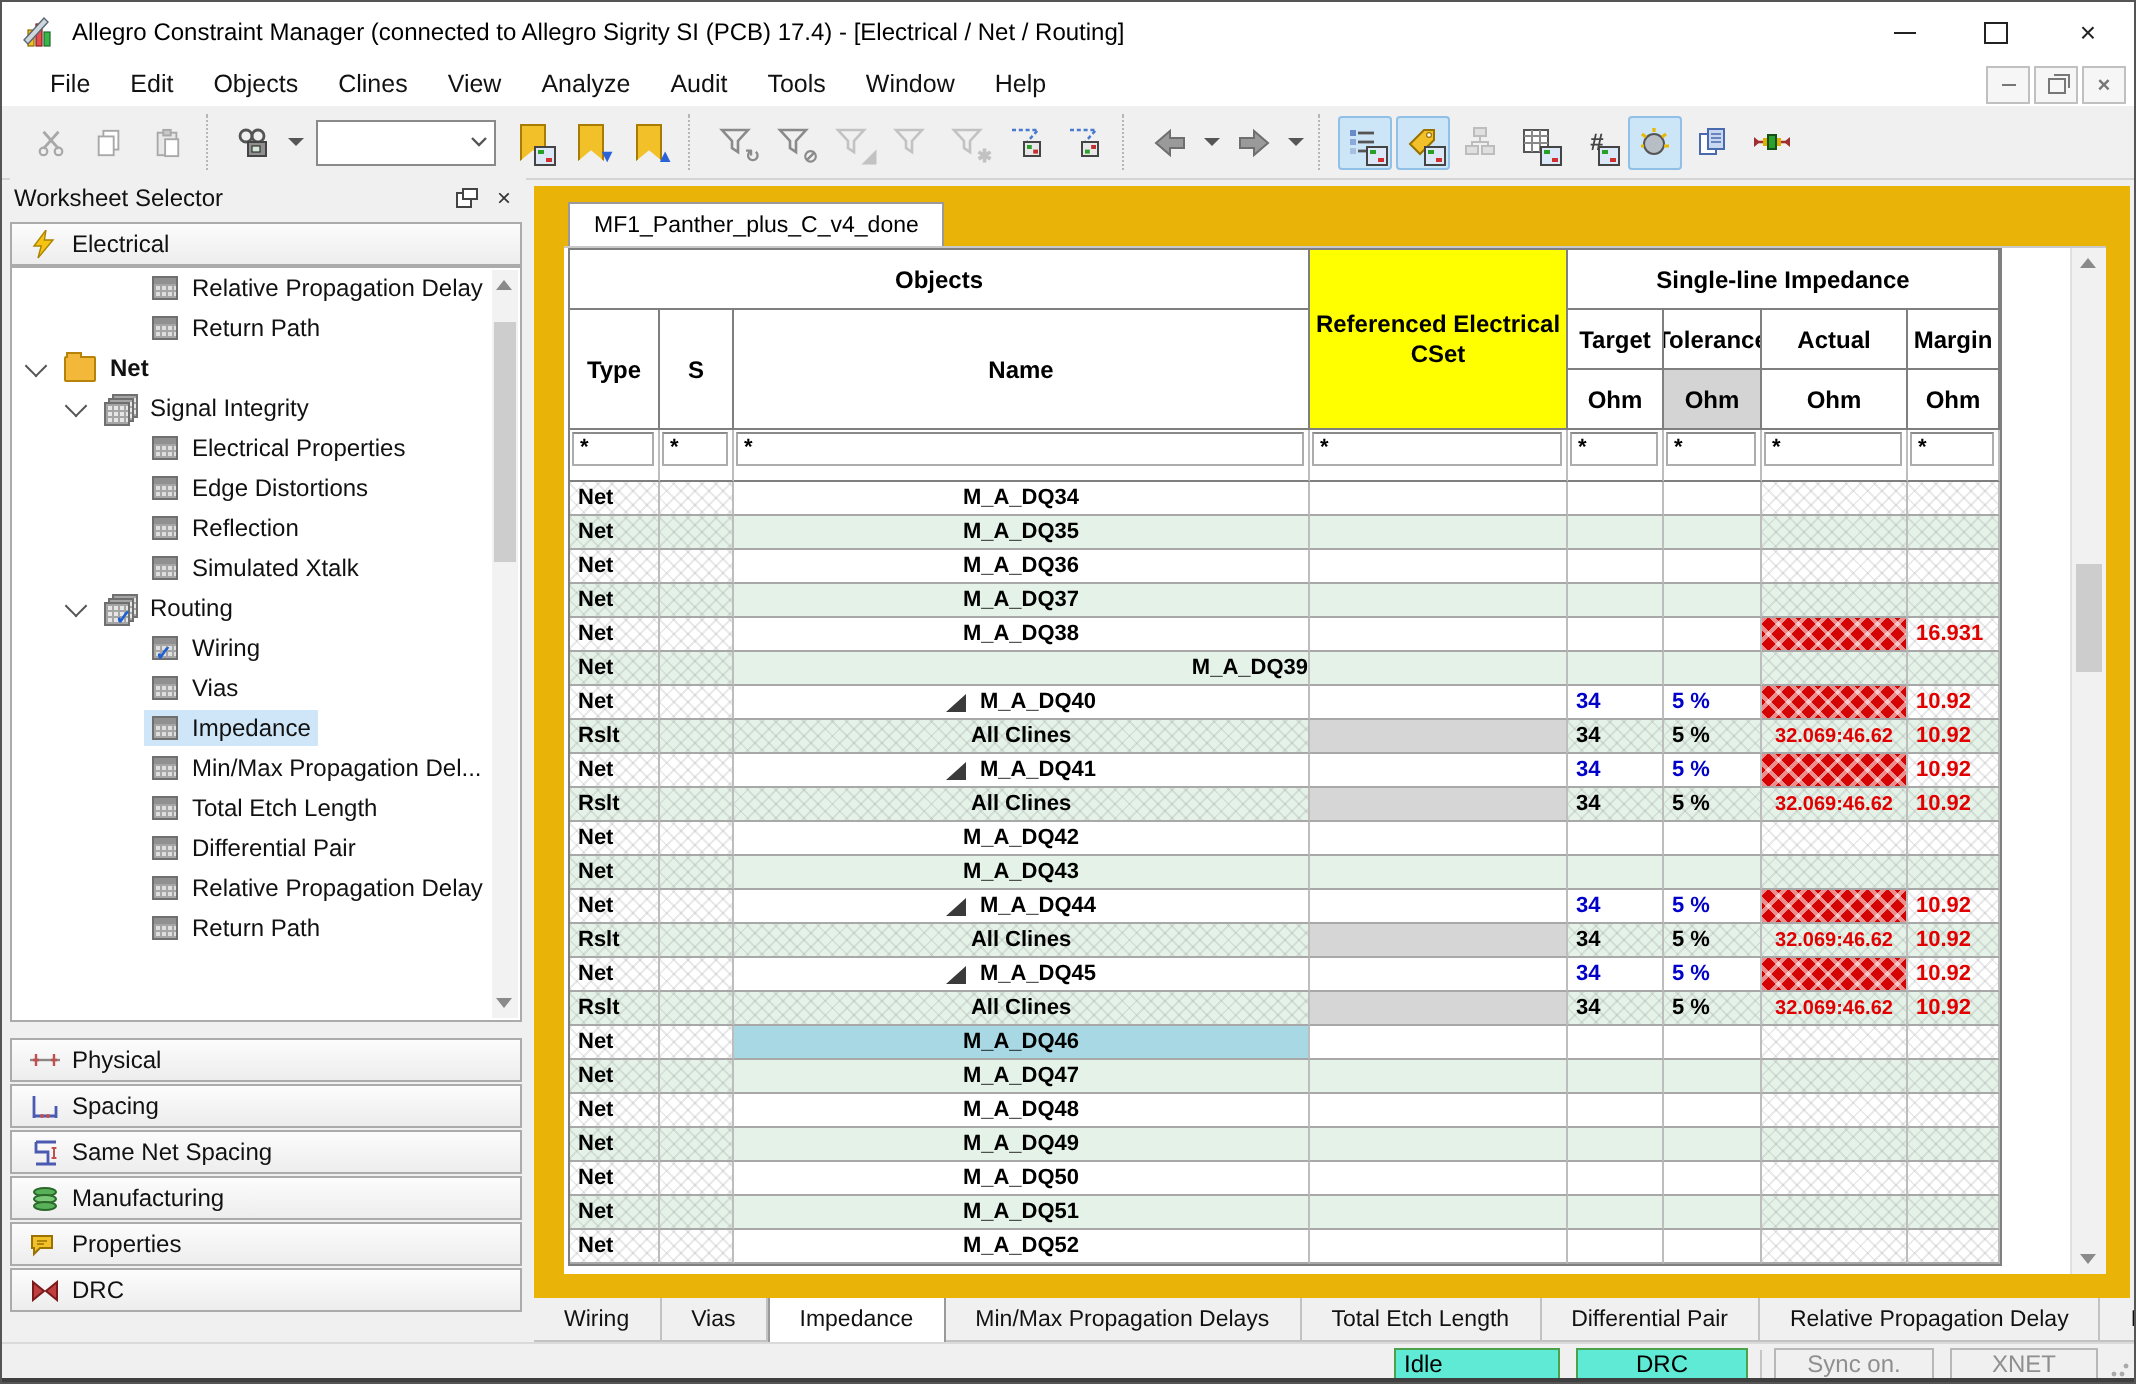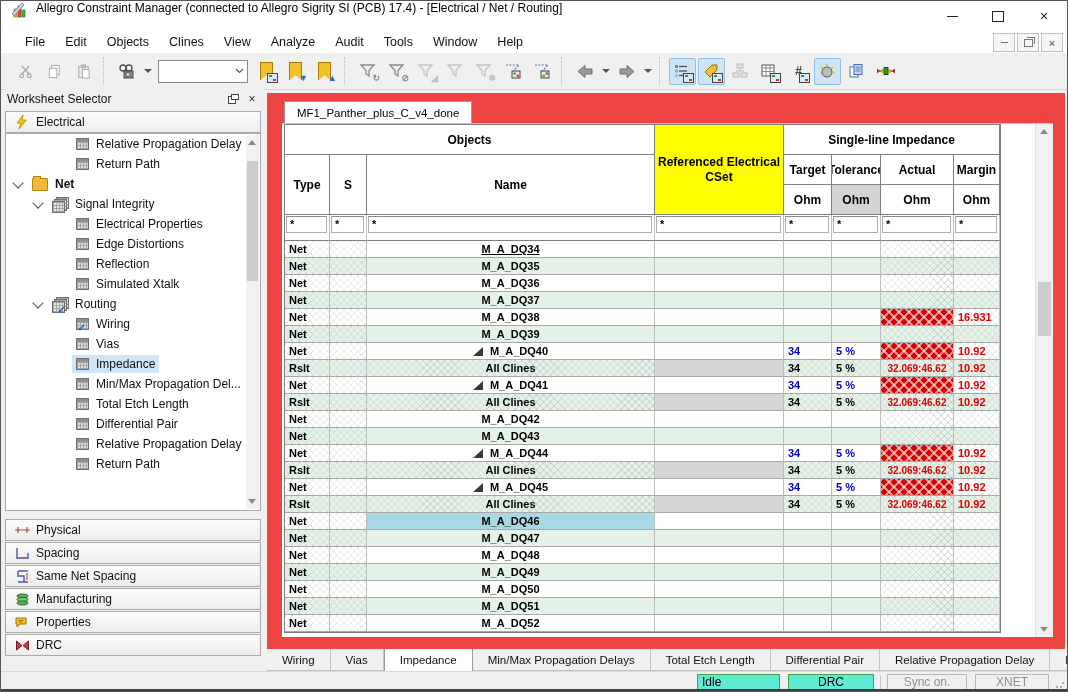--- a/index.html
+++ b/index.html
@@ -1,19 +1,19 @@
 <!DOCTYPE html>
 <html><head>
 <meta charset="utf-8">
 <style>
   html,body{margin:0;padding:0;background:#d8d8d8;font-family:"Liberation Sans",sans-serif;}
   .window{position:relative;width:1068px;height:692px;background:#f0f0f0;border:1px solid #555;box-sizing:border-box;overflow:hidden;}
 
   
-  .titlebar{position:absolute;left:0;top:0;width:100%;height:30px;background:#fff;display:flex;}
+  .titlebar{position:absolute;left:0;top:0;width:100%;height:30px;background:#fff;display:flex;align-items:center;}
   .appicon{margin-left:9px;width:18px;height:18px;flex:0 0 auto;}
   .title-text{margin-left:8px;font-size:12px;color:#000;white-space:nowrap;}
   .win-btns{position:absolute;right:0;top:0;height:30px;display:flex;}
   .win-btn{width:46px;height:30px;display:flex;align-items:center;justify-content:center;color:#222;}
   .glyph-min{width:11px;height:1px;background:#222;display:inline-block;}
   .glyph-max{width:10px;height:9px;border:1px solid #222;display:inline-block;}
   .glyph-close{font-size:14px;line-height:1;}
 
   
   .menubar{position:absolute;left:0;top:30px;width:100%;height:22px;background:#fff;display:flex;align-items:center;border-bottom:1px solid #e3e3e3;}
@@ -62,21 +62,21 @@
   .icon-folder{width:14px;height:11px;background:#f3b73a;border:1px solid #b5820a;border-radius:1px;position:relative;flex:0 0 auto;margin-right:7px;}
   .icon-folder:before{content:"";position:absolute;left:0;top:-3px;width:6px;height:2px;background:#f3b73a;border:1px solid #b5820a;border-bottom:none;}
   .tcheck{position:absolute;font-size:10px;font-weight:bold;color:#1d5fd2;right:2px;bottom:-4px;}
   .tree-scroll{position:absolute;right:1px;top:1px;width:13px;height:374px;background:#f2f2f2;}
   .tree-scroll .thumb{position:absolute;left:1px;top:26px;width:11px;height:120px;background:#cdcdcd;}
   .sarrow{position:absolute;left:2px;width:0;height:0;border-left:4.5px solid transparent;border-right:4.5px solid transparent;}
   .up{top:5px;border-bottom:5px solid #8a8a8a;}
   .down{bottom:5px;border-top:5px solid #8a8a8a;}
 
   
-  .main{position:absolute;left:266px;top:92px;width:798px;height:556px;background:#ef4444;}
+  .main{position:absolute;left:266px;top:92px;width:798px;height:556px;background:#eab308;}
   .doc-tab{position:absolute;left:17px;top:8px;height:22px;padding:0 12px;background:#fff;border:1px solid #9a9a9a;border-bottom:none;display:flex;align-items:center;font-size:11.5px;box-sizing:border-box;}
   .panel{position:absolute;left:15px;top:30px;width:771px;height:513px;background:#fff;border-top:1px solid #c9c9c9;}
   .tbl{position:absolute;left:2px;top:0;display:grid;grid-template-columns:45px 37px 288px 129px 48px 49px 73px 46px;grid-template-rows:30px 30px 30px 26px repeat(23,17px);border:1px solid #7f7f7f;background:#fff;}
   .hc{border-right:1px solid #7f7f7f;border-bottom:1px solid #7f7f7f;display:flex;align-items:center;justify-content:center;font-weight:bold;font-size:12px;background:#fff;box-sizing:border-box;text-align:center;overflow:hidden;white-space:nowrap;}
   .hc.yellow{background:#ffff00;white-space:normal;line-height:1.25;padding:0 2px;}
   .hc.graysel{background:#d4d4d4;}
   .fc{background:#fff;border-right:1px solid #bdbdbd;border-bottom:1px solid #7f7f7f;box-sizing:border-box;position:relative;}
   .fc .fbox{position:absolute;left:1px;top:1px;right:2px;height:17px;border:1px solid #adadad;border-top-color:#8a8a8a;background:#fff;font-size:11px;font-weight:bold;padding:1px 0 0 3px;box-sizing:border-box;}
   .dc{border-right:1px solid #bdbdbd;border-bottom:1px solid #a8a8a8;font-size:11px;font-weight:bold;display:flex;align-items:center;box-sizing:border-box;overflow:hidden;white-space:nowrap;background:#fff;}
   .dc.center{justify-content:center;}
@@ -588,21 +588,21 @@
             <div class="fbox">*</div>
           </div>
           <div class="fc" style="grid-area: 4 / 7;">
             <div class="fbox">*</div>
           </div>
           <div class="fc" style="grid-area: 4 / 8;">
             <div class="fbox">*</div>
           </div>
           <div class="dc pl hatch" style="grid-area: 5 / 1;">Net</div>
           <div class="dc hatch" style="grid-area: 5 / 2;"></div>
-          <div class="dc center" style="grid-area: 5 / 3; text-decoration: underline;">
+          <div class="dc center" style="grid-area: 5 / 3;">
             <span>M_A_DQ34</span>
           </div>
           <div class="dc" style="grid-area: 5 / 4;"></div>
           <div class="dc pl" style="grid-area: 5 / 5;"></div>
           <div class="dc pl" style="grid-area: 5 / 6;"></div>
           <div class="dc center hatch" style="grid-area: 5 / 7;"></div>
           <div class="dc pl hatch" style="grid-area: 5 / 8;"></div>
           <div class="dc pl hatch green" style="grid-area: 6 / 1;">Net</div>
           <div class="dc hatch green" style="grid-area: 6 / 2;"></div>
           <div class="dc center green" style="grid-area: 6 / 3;">
@@ -638,21 +638,21 @@
           <div class="dc center" style="grid-area: 9 / 3;">
             <span>M_A_DQ38</span>
           </div>
           <div class="dc" style="grid-area: 9 / 4;"></div>
           <div class="dc pl" style="grid-area: 9 / 5;"></div>
           <div class="dc pl" style="grid-area: 9 / 6;"></div>
           <div class="dc redcell" style="grid-area: 9 / 7;"></div>
           <div class="dc pl hatch tred" style="grid-area: 9 / 8;">16.931</div>
           <div class="dc pl hatch green" style="grid-area: 10 / 1;">Net</div>
           <div class="dc hatch green" style="grid-area: 10 / 2;"></div>
-          <div class="dc center green" style="grid-area: 10 / 3;">
+          <div class="dc center green" style="grid-area: 10 / 3; justify-content: flex-end;">
             <span>M_A_DQ39</span>
           </div>
           <div class="dc green" style="grid-area: 10 / 4;"></div>
           <div class="dc pl green" style="grid-area: 10 / 5;"></div>
           <div class="dc pl green" style="grid-area: 10 / 6;"></div>
           <div class="dc center hatch green" style="grid-area: 10 / 7;"></div>
           <div class="dc pl hatch green" style="grid-area: 10 / 8;"></div>
           <div class="dc pl hatch" style="grid-area: 11 / 1;">Net</div>
           <div class="dc hatch" style="grid-area: 11 / 2;"></div>
           <div class="dc center" style="grid-area: 11 / 3;">

